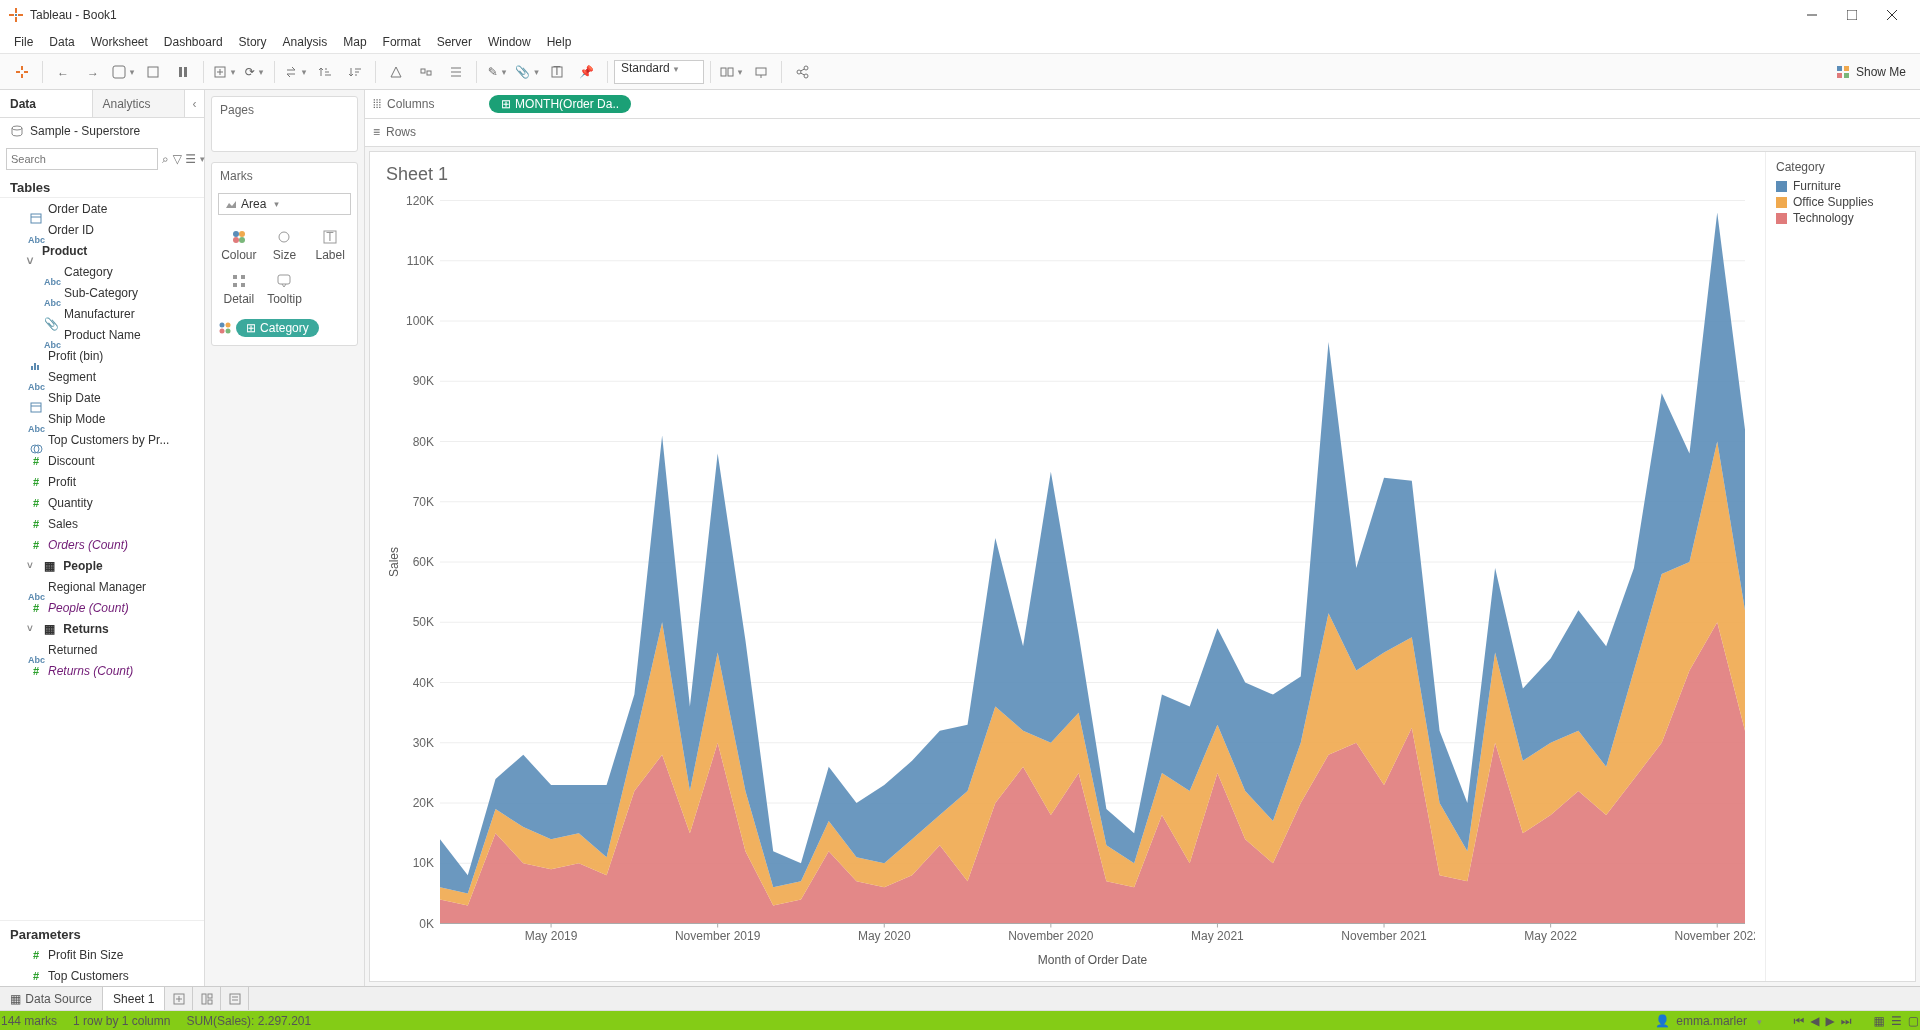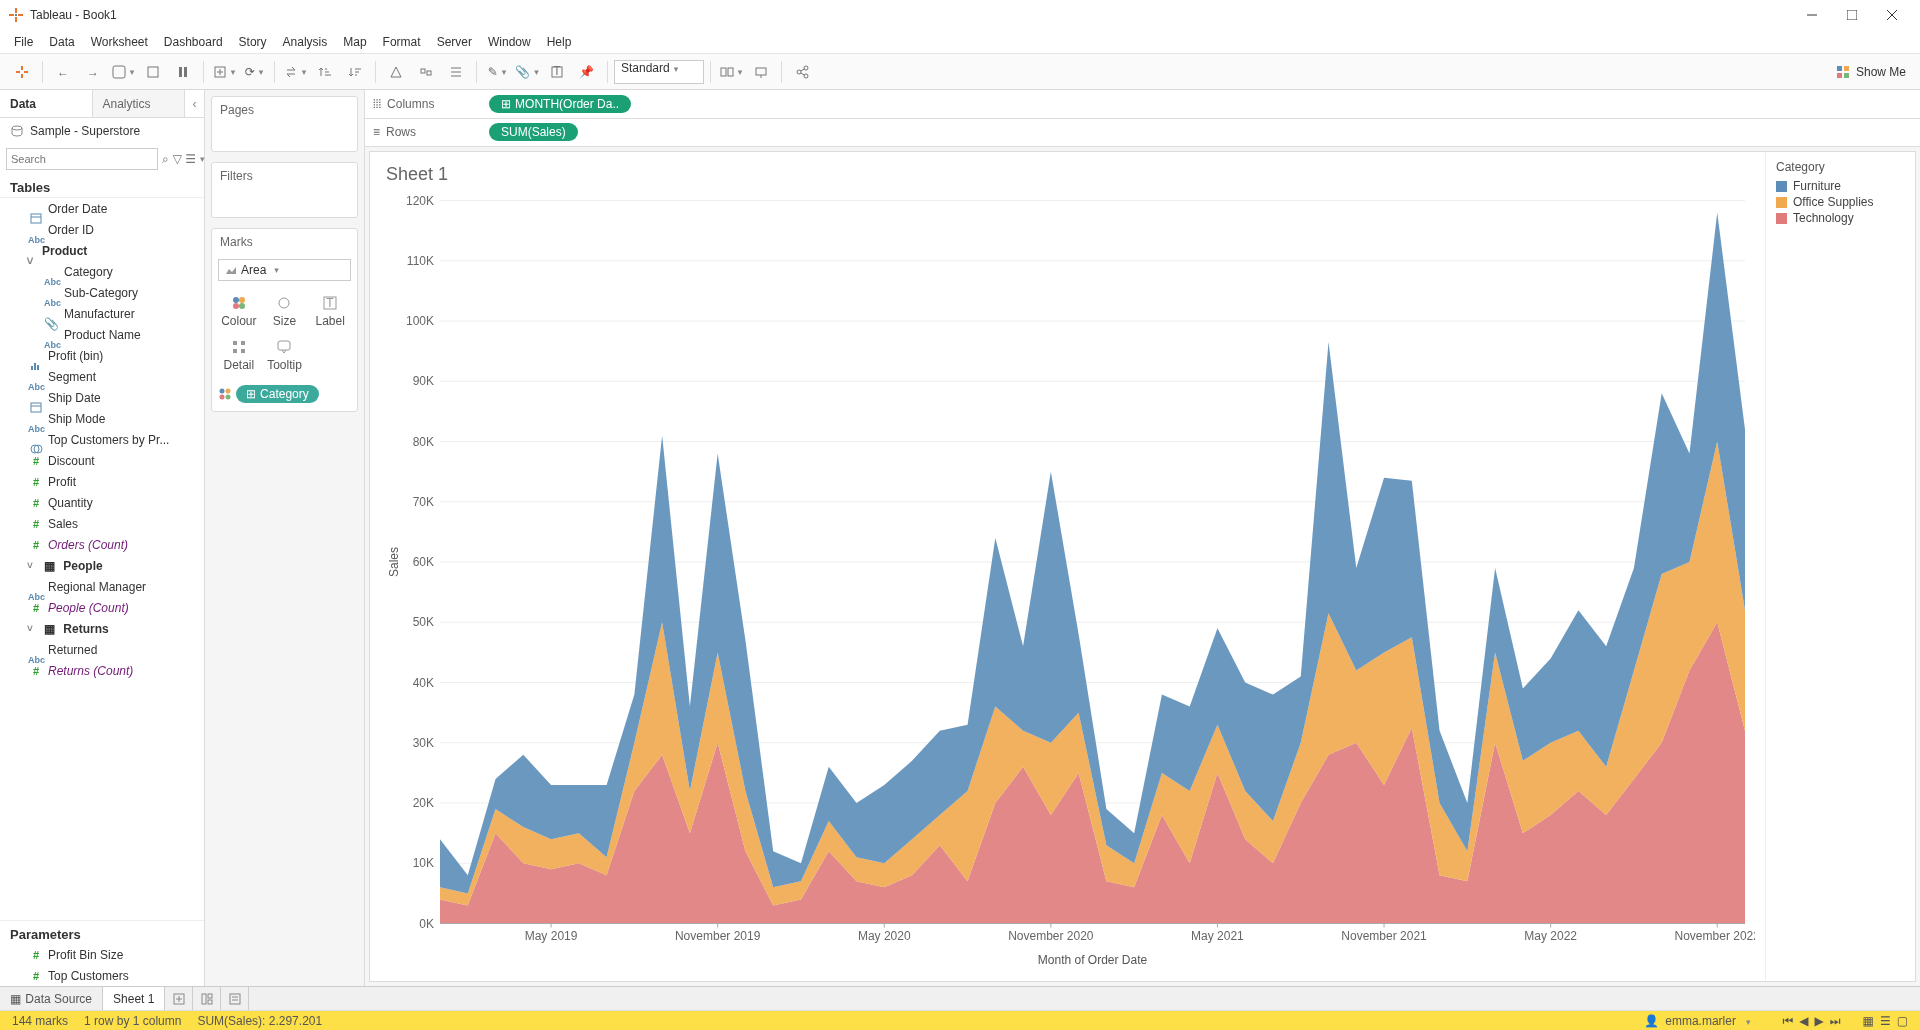--- a/index.html
+++ b/index.html
@@ -61,21 +61,21 @@
 .sheet-title { font-size:18px; color:#666; padding:4px 0 8px 2px;}
 .svg-wrap { flex:1; position:relative; }
 .legend-box { width:150px; border-left:1px solid #eee; padding:8px 10px;}
 .legend-title { color:#555; margin-bottom:4px;}
 .legend-item { display:flex; align-items:center; gap:6px; padding:1px 0; color:#444;}
 .legend-sw { width:11px; height:11px;}
 .bottom-tabs { height:24px; display:flex; align-items:stretch; border-top:1px solid #ccc; background:#f0f0f0;}
 .bottom-tabs .btab { display:flex; align-items:center; padding:0 10px; border-right:1px solid #ccc; color:#555; gap:4px;}
 .bottom-tabs .btab.active { background:#fff; color:#333;}
 .bottom-tabs .btab.iconb { width:28px; justify-content:center; padding:0;}
-.statusbar { height:20px; display:flex; align-items:center; padding:0 12px; font-size:11px; color:#555; border-top:1px solid #ddd; background:#fde047;}
+.statusbar { height:20px; display:flex; align-items:center; padding:0 1px; font-size:11px; color:#555; border-top:1px solid #ddd; background:#84cc16;}
 .statusbar .sb-item { margin-right:16px;}
 .statusbar .sb-right { margin-left:auto; display:flex; align-items:center; gap:6px;}
 .caret::after { content:"▾"; font-size:9px; color:#888; margin-left:4px;}
 svg text { font-family:inherit; }
 </style>
 </head>
 <body>
 
 <div class="titlebar">
   <svg class="app-icon" viewBox="0 0 16 16">
@@ -382,24 +382,20 @@
           <span class="fname">Top Customers</span>
         </div>
       </div>
   </div>
 
   <div class="mid-pane">
     <div class="shelf-card fill">
       <div class="shelf-title">Pages</div>
       <div class="shelf-body"></div>
     </div>
-    <div class="shelf-card fill">
-      <div class="shelf-title">Filters</div>
-      <div class="shelf-body"></div>
-    </div>
     <div class="shelf-card">
       <div class="shelf-title">Marks</div>
       <div class="marks-type caret">
         <svg width="12" height="12">
             <path d="M1 10 L4 5 L7 8 L11 3 L11 10 Z" fill="#999"></path>
           </svg>
         <span>Area</span>
       </div>
       <div class="marks-grid">
         <div class="marks-cell">
@@ -479,25 +475,20 @@
           <div class="rc-pill">
             <span>⊞</span>
             <span>MONTH(Order Da..</span>
           </div>
         </div>
     </div>
     <div class="colrow">
       <div class="lbl-col">
           <span>≡</span>
           <span>Rows</span>
-        </div>
-      <div class="pills">
-          <div class="rc-pill">
-            <span>SUM(Sales)</span>
-          </div>
         </div>
     </div>
     <div class="viz-area">
       <div class="chart-box">
         <div class="sheet-title">Sheet 1</div>
         <div class="svg-wrap"><svg id="chart-svg" width="100%" height="100%" viewBox="0 0 1371 775">
               <line x1="56" y1="729" x2="1361" y2="729" stroke="#eee"></line>
               <text x="50" y="733" font-size="11" fill="#666" text-anchor="end">0K</text>
               <line x1="56" y1="668.75" x2="1361" y2="668.75" stroke="#eee"></line>
               <text x="50" y="672.75" font-size="11" fill="#666" text-anchor="end">10K</text>

